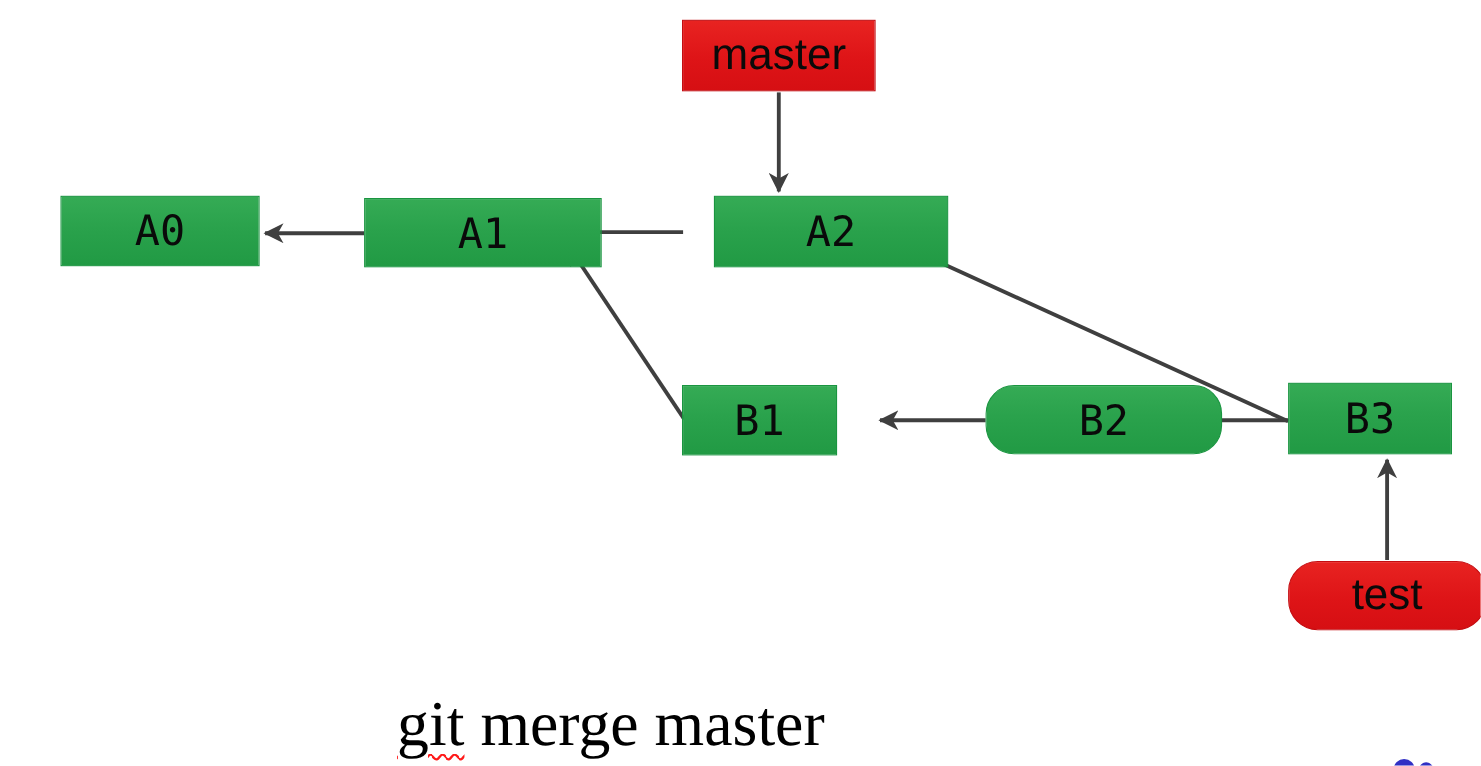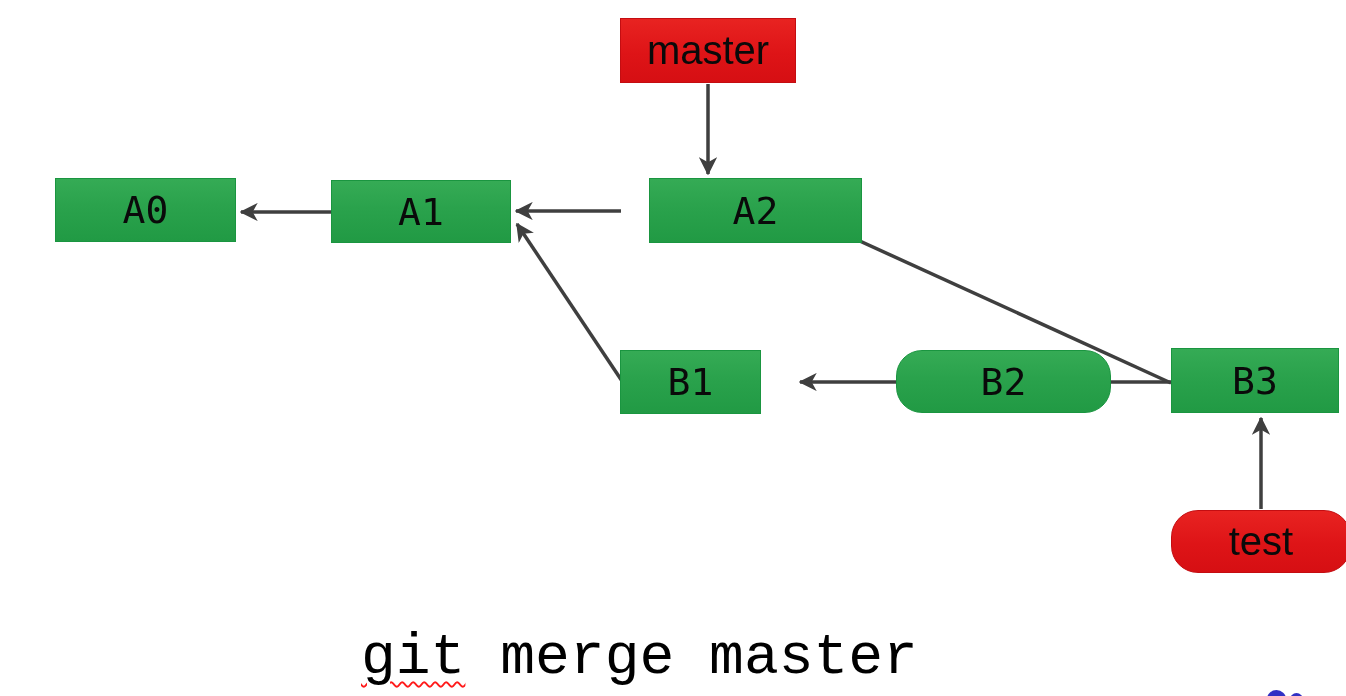--- a/index.html
+++ b/index.html
@@ -30,21 +30,21 @@
   .node.branch {
     background: linear-gradient(180deg, #e82321 0%, #de1417 55%, #d60f13 100%);
     border: 1px solid #c40d11;
     font-family: "Liberation Sans", sans-serif;
     font-size: 40px;
   }
   #caption {
     position: absolute;
     left: 328px;
     top: 624px;
-    font-family: Liberation Mono, monospace;
+    font-family: Liberation Serif, serif;
     font-size: 58px;
     line-height: 1.18;
     color: #000000;
     white-space: pre;
     z-index: 2;
   }
   #caption .misspelled {
     text-decoration: underline wavy #ff1a1a;
     text-decoration-thickness: 2px;
     text-underline-offset: 8px;
@@ -77,33 +77,33 @@
       </g>
   </svg>
 
   <div id="nodes-group">
       <div class="node branch" style="left: 587px; top: 18px; width: 176px; height: 65px;">
         <span>master</span>
       </div>
       <div class="node commit" style="left: 22px; top: 178px; width: 181px; height: 64px; text-align: right;">
         <span>A0</span>
       </div>
-      <div class="node commit" style="left: 298px; top: 180px; width: 180px; height: 63px;">
+      <div class="node commit" style="left: 298px; top: 180px; width: 216px; height: 63px;">
         <span>A1</span>
       </div>
       <div class="node commit" style="left: 616px; top: 178px; width: 213px; height: 65px;">
         <span>A2</span>
       </div>
       <div class="node commit" style="left: 587px; top: 350px; width: 141px; height: 64px;">
         <span>B1</span>
       </div>
       <div class="node commit" style="left: 863px; top: 350px; width: 215px; height: 63px; border-radius: 26px;">
         <span>B2</span>
       </div>
-      <div class="node commit" style="left: 1138px; top: 348px; width: 168px; height: 65px;">
+      <div class="node commit" style="left: 1138px; top: 348px; width: 149px; height: 65px;">
         <span>B3</span>
       </div>
       <div class="node branch" style="left: 1138px; top: 510px; width: 180px; height: 63px; border-radius: 27px;">
         <span>test</span>
       </div>
     </div>
 
   <div id="caption"><span class="misspelled">git</span> <span>merge</span> <span>master</span></div>
 
   <div id="decor-group">

